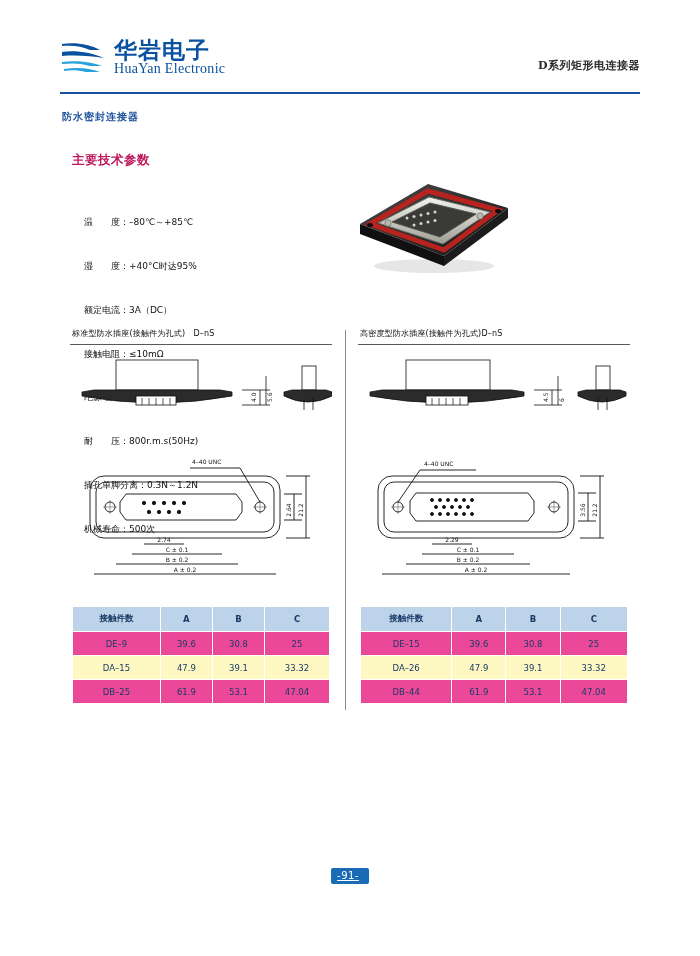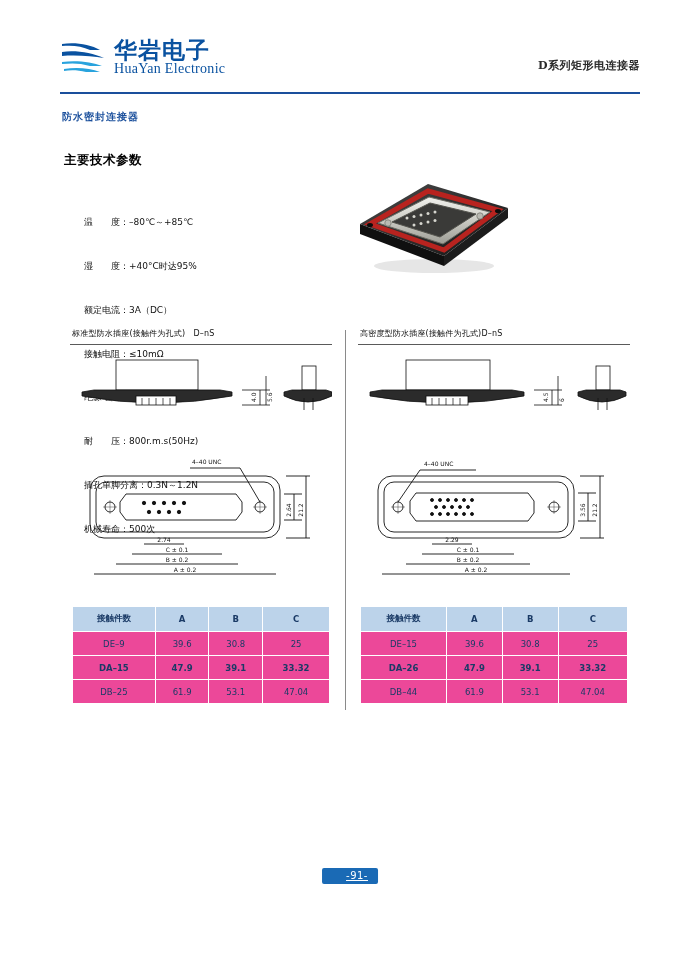--- a/index.html
+++ b/index.html
@@ -87,25 +87,25 @@
     font-size: 10px;
     font-weight: bold;
     color: #1a4f9c;
     font-family: "DejaVu Sans", sans-serif;
     letter-spacing: 1px;
   }
 
   
   .spec-heading {
     position: absolute;
-    left: 64px;
+    left: 72px;
     top: 152px;
     font-size: 12.5px;
     font-weight: bold;
-    color: #000000;
+    color: #be185d;
     font-family: Liberation Mono, monospace;
     letter-spacing: 0.5px;
   }
   .spec-list {
     position: absolute;
     left: 84px;
     top: 186px;
     font-size: 9px;
     line-height: 14.6px;
     color: #111;
@@ -180,30 +180,30 @@
     font-size: 8.5px;
   }
   table.spec-table td {
     height: 21px;
     border: 1px solid #ffffff;
     text-align: center;
     color: #1a3a66;
     font-size: 8.5px;
   }
   table.spec-table tr.odd td { background: #ec4899; }
-  table.spec-table tr.even td { background: #ec4899; font-weight: bold; }
+  table.spec-table tr.even td { background: #fef9c3; }
   .page-num {
     position: absolute;
     left: 50%;
     transform: translateX(-50%);
     bottom: 48px;
     background: #1a6ab5;
     color: #fff;
     font-size: 10px;
-    padding: 2px 10px 3px 24px;
+    padding: 2px 10px 3px 6px;
     border-radius: 2px;
     font-family: "DejaVu Sans", sans-serif;
     letter-spacing: 0.5px;
     text-decoration: underline;
   }
 
   .dim-txt { font-family: "DejaVu Sans", sans-serif; }
 </style>
 </head>
 <body>

